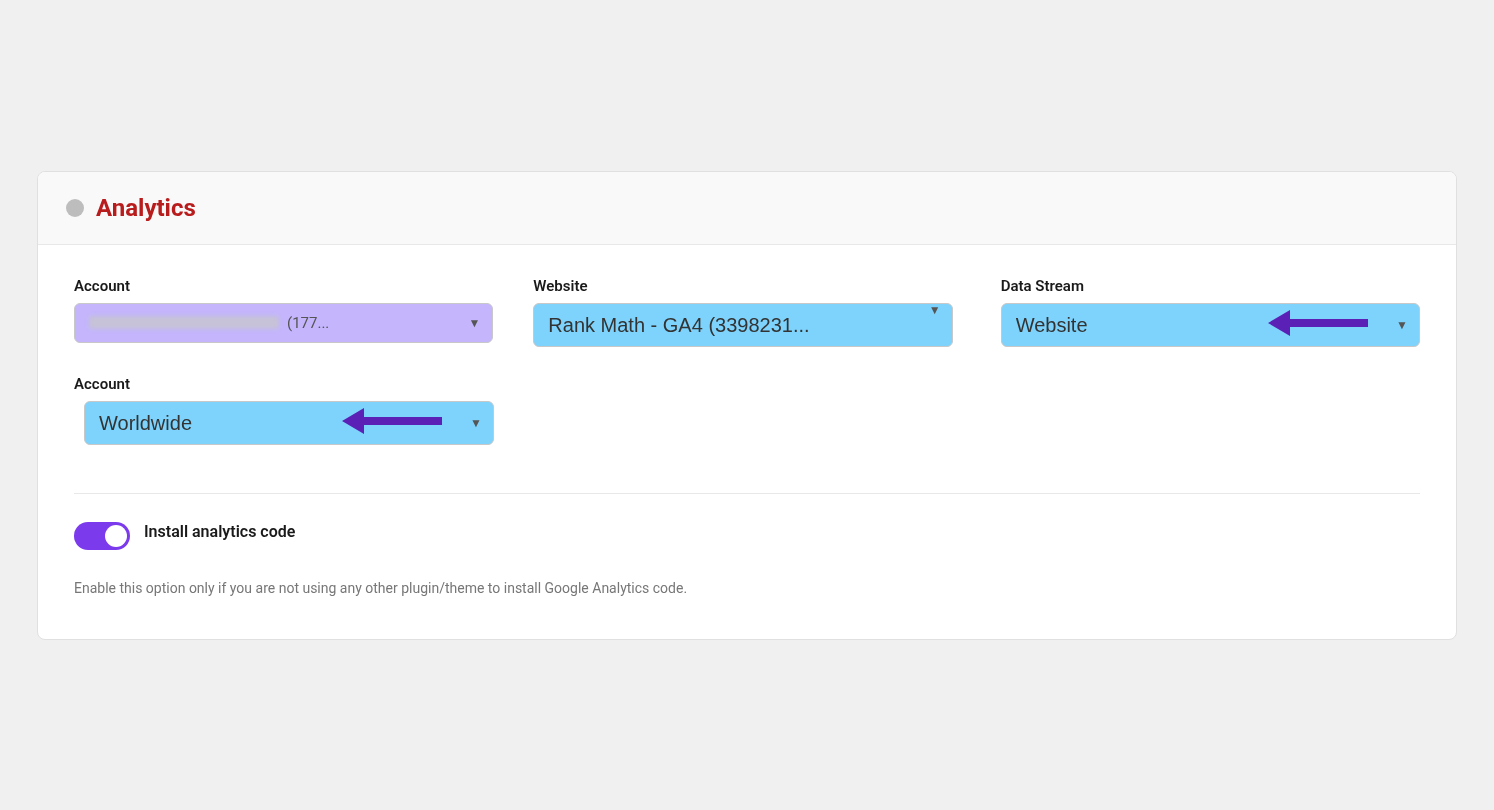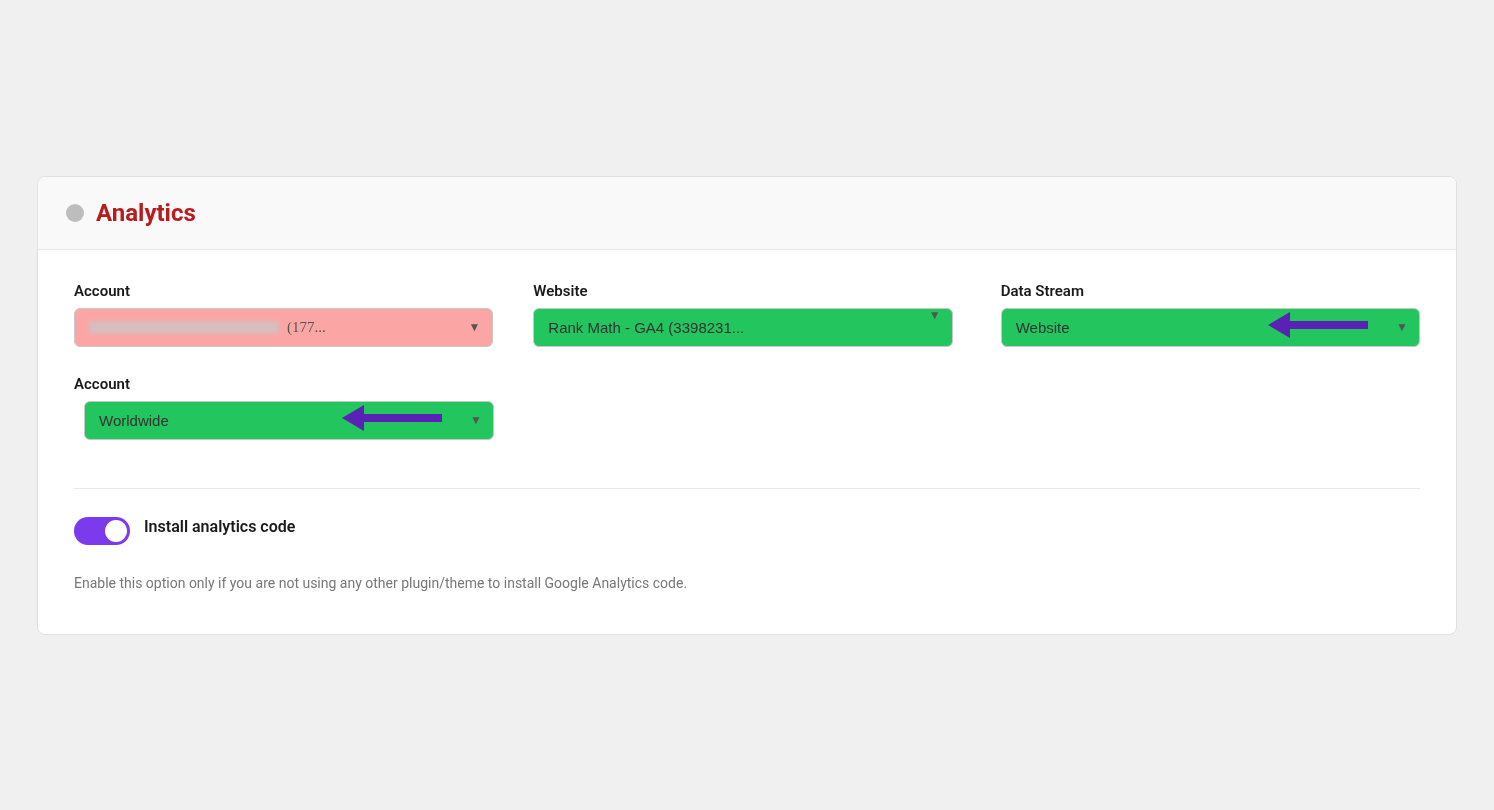--- a/index.html
+++ b/index.html
@@ -112,23 +112,23 @@
       font-size: 15px;
       font-weight: 600;
       color: #1a1a1a;
     }
 
     .field-select {
       width: 100%;
       padding: 10px 40px 10px 14px;
       border: 1px solid #c8c8c8;
       border-radius: 6px;
-      font-size: 15px;
+      font-size: 20px;
       color: #333;
-      background: #22c55e;
+      background: #7dd3fc;
       appearance: none;
       -webkit-appearance: none;
       cursor: pointer;
       outline: none;
     }
 
     .select-chevron {
       position: absolute;
       right: 12px;
       pointer-events: none;
@@ -210,23 +210,22 @@
     .account-display {
       display: flex;
       align-items: center;
       gap: 8px;
       width: 100%;
       padding: 10px 40px 10px 14px;
       border: 1px solid #c8c8c8;
       border-radius: 6px;
       font-size: 15px;
       color: #555;
-      background: #fca5a5;
+      background: #c4b5fd;
       position: relative;
-      font-family: Liberation Serif, serif;
     }
 
     .blurred-block {
       display: inline-block;
       width: 190px;
       height: 13px;
       background: #c8c8c8;
       border-radius: 2px;
       opacity: 0.7;
       filter: blur(2px);

